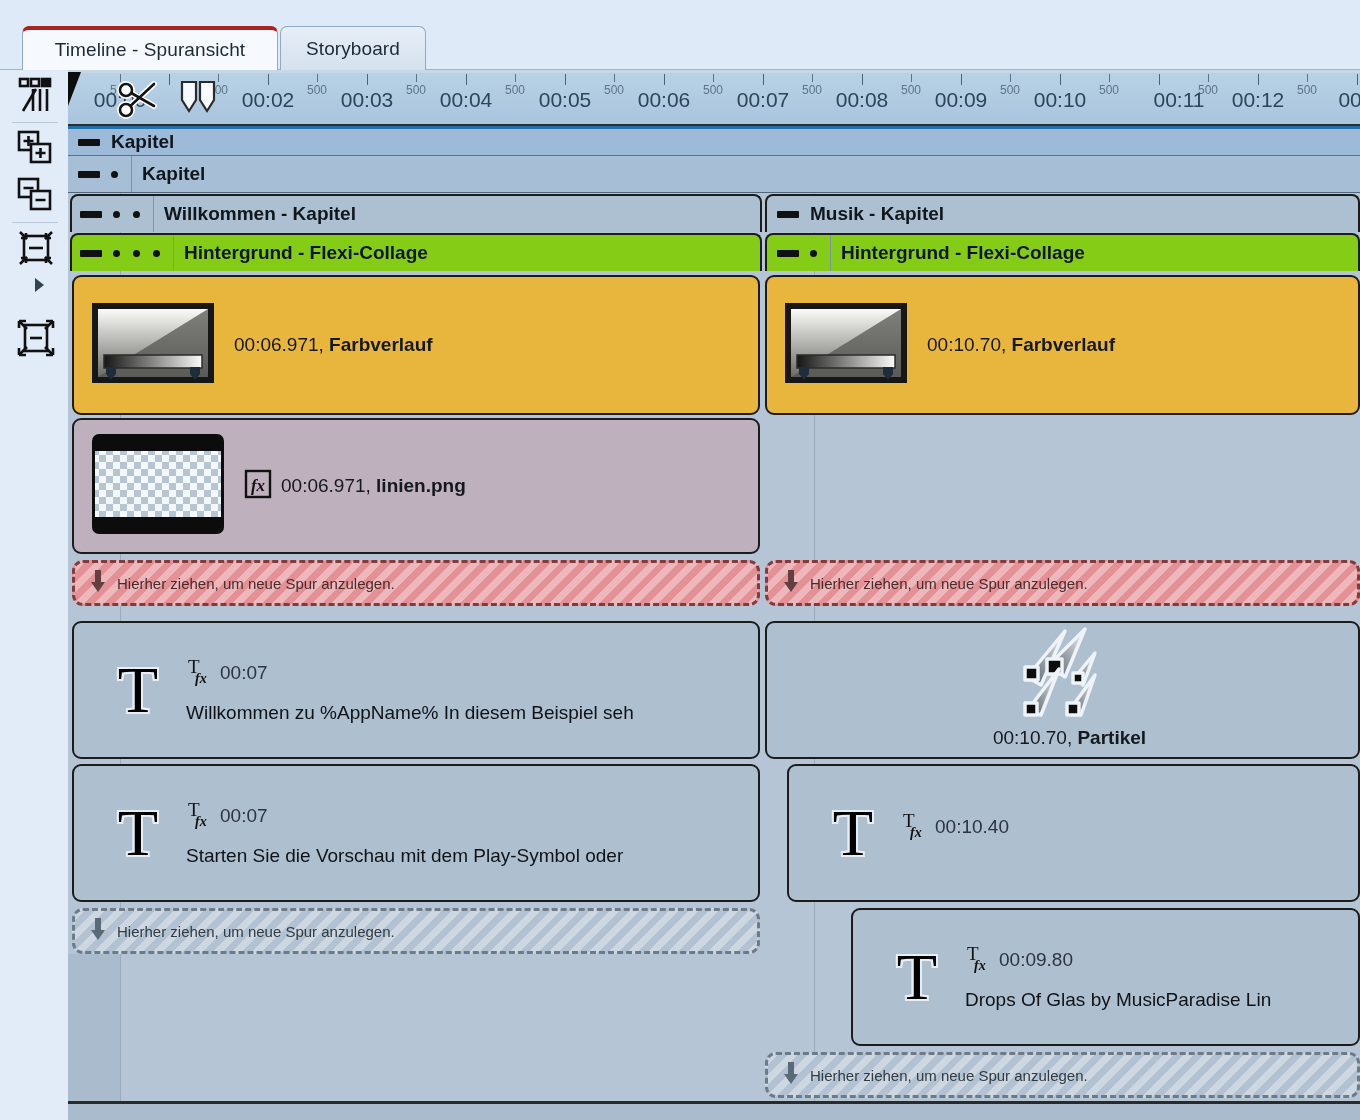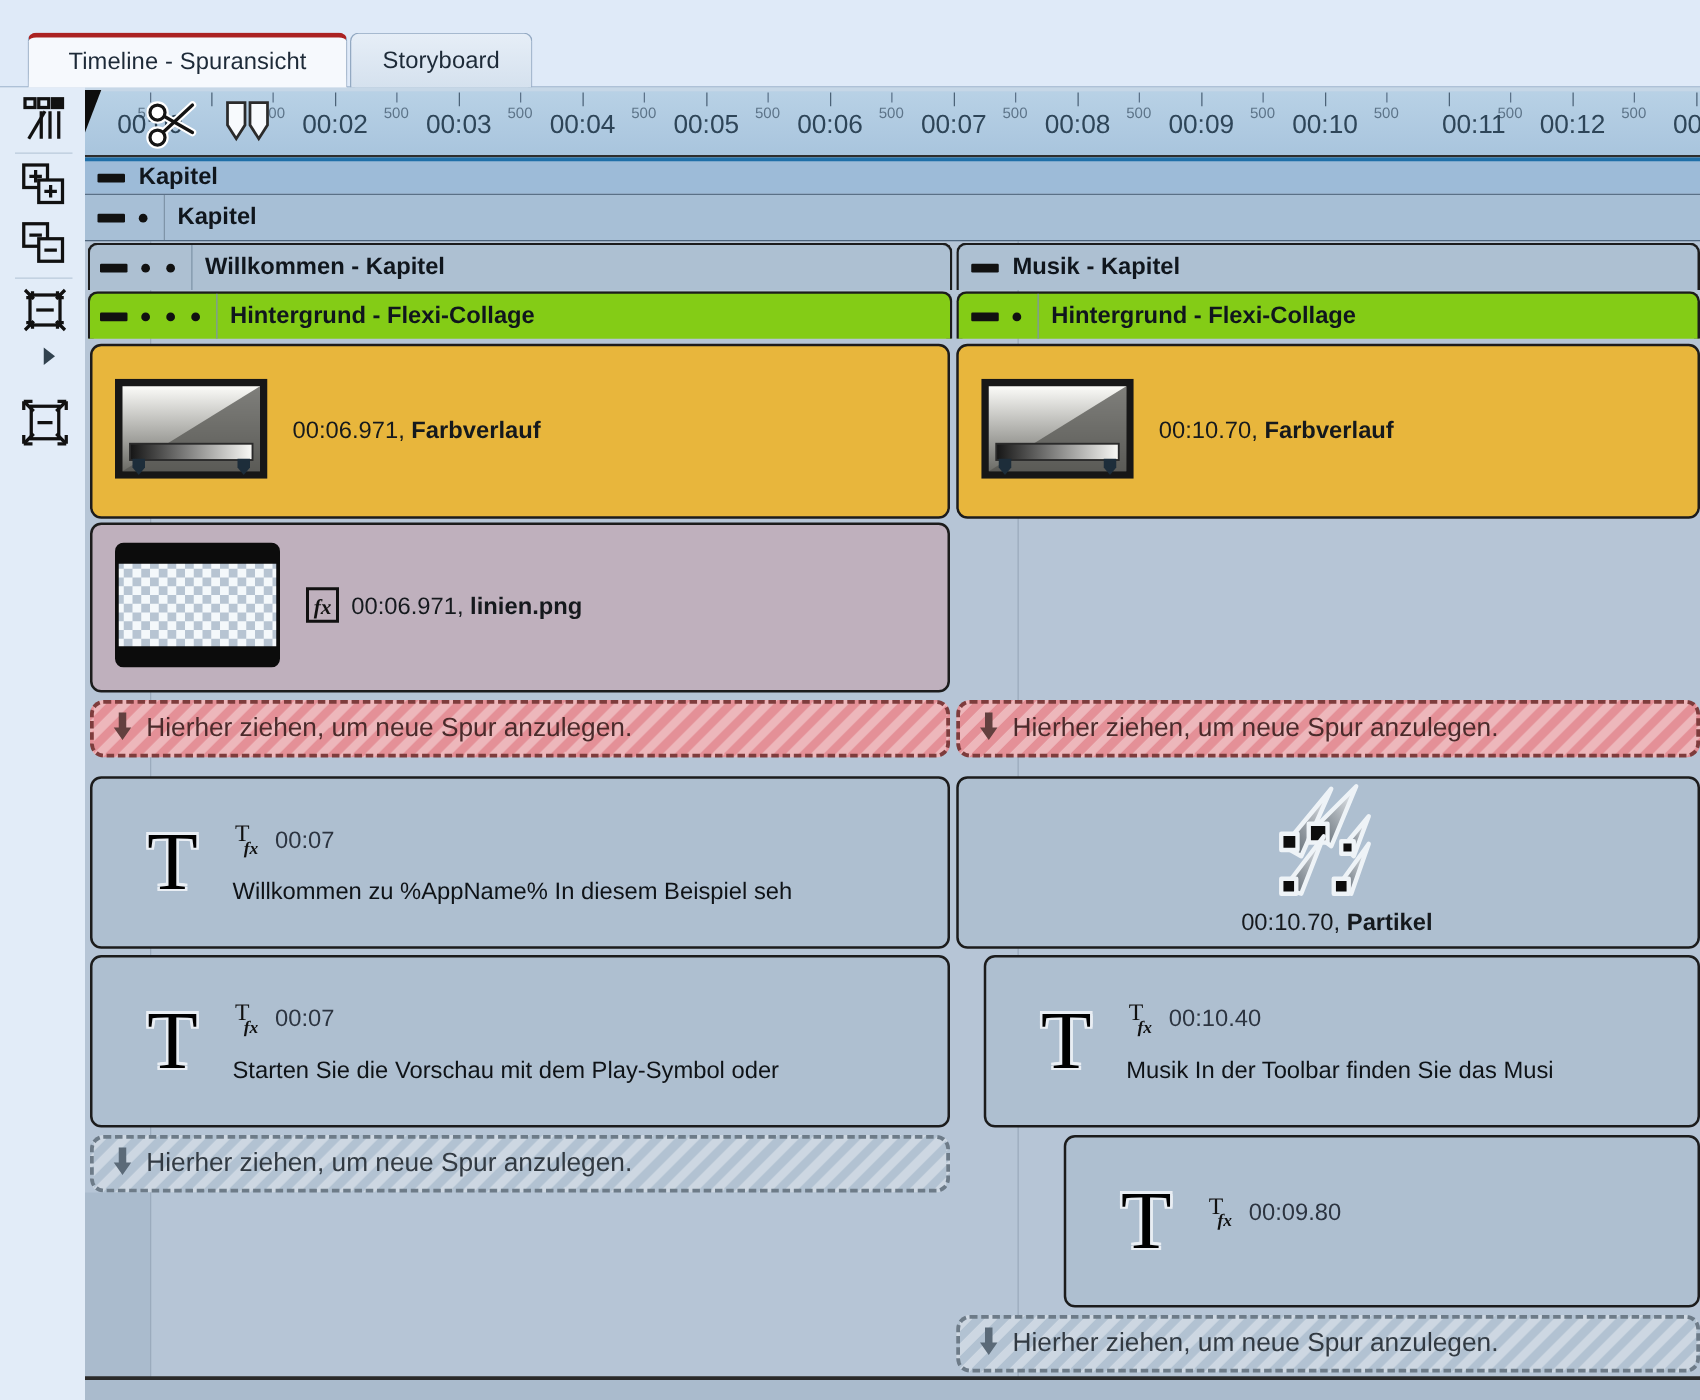--- a/index.html
+++ b/index.html
@@ -77,21 +77,21 @@
   .clip.gold{background:#e8b63c;}
   .clip.mauve{background:#bfb0bd;}
   .clip.steel{background:#aebfd0;}
 
   .dropzone{position:absolute;box-sizing:border-box;
     border:3px dashed #6c6c6c;border-radius:11px;display:flex;align-items:center;
     background-image:repeating-linear-gradient(135deg,rgba(255,255,255,.35) 0 7px,rgba(255,255,255,0) 7px 14px);}
   .dropzone.red{border-color:#7e3c3c;background-color:#e49097;}
   .dropzone.grey{border-color:#6d7b88;background-color:#b2c2d2;}
   .dzarrow{margin-left:14px;margin-right:10px;}
-  .dztext{font-size:21px;color:#323a42;white-space:nowrap;}
+  .dztext{font-size:15px;color:#323a42;white-space:nowrap;}
   .dropzone.red .dztext{color:#4a2b2b;}
 
   .cliptext{font-size:19px;color:#15191d;white-space:nowrap;}
   .cliptext b{font-weight:bold;}
   .timepart{font-weight:normal;}
 
   .thumb{position:relative;flex:0 0 auto;}
   .tglyph{width:52px;height:62px;display:flex;align-items:center;justify-content:center;
      font-family:"Liberation Serif",serif;font-size:66px;line-height:1;color:#000;
      text-shadow:-2px 0 #e9eef4,2px 0 #e9eef4,0 -2px #e9eef4,0 2px #e9eef4,-2px -2px #e9eef4,2px 2px #e9eef4,2px -2px #e9eef4,-2px 2px #e9eef4;}
@@ -476,21 +476,20 @@
       <div class="txtcol" style="margin-left:22px;">
         <div class="txtline1">
           <span class="tfx">
             <svg width="26" height="30" viewBox="0 0 26 30">
               <text x="2" y="17" font-family="Liberation Serif,serif" font-size="19" fill="#111">T</text>
               <text x="9" y="27" font-family="Liberation Serif,serif" font-style="italic" font-size="14" font-weight="bold" fill="#111">fx</text>
             </svg>
           </span>
           <span class="tnum">00:10.40</span>
         </div>
-        <div class="txtline2">Musik In der Toolbar finden Sie das Musi</div>
       </div>
     </div>
 
     <div class="dropzone grey" style="left:4px;top:838px;width:688px;height:46px;">
       <span class="dzarrow">
         <svg width="18" height="24" viewBox="0 0 18 24">
             <path d="M6 1 h6 v12 h4 l-7 10 l-7 -10 h4 z" fill="#5b6a78"></path>
           </svg>
       </span>
       <span class="dztext">Hierher ziehen, um neue Spur anzulegen.</span>
@@ -501,20 +500,21 @@
       <div class="txtcol" style="margin-left:22px;">
         <div class="txtline1">
           <span class="tfx">
             <svg width="26" height="30" viewBox="0 0 26 30">
               <text x="2" y="17" font-family="Liberation Serif,serif" font-size="19" fill="#111">T</text>
               <text x="9" y="27" font-family="Liberation Serif,serif" font-style="italic" font-size="14" font-weight="bold" fill="#111">fx</text>
             </svg>
           </span>
           <span class="tnum">00:09.80</span>
         </div>
+        <div class="txtline2">Drops Of Glas by MusicParadise Lin</div>
       </div>
     </div>
 
     <div class="dropzone grey" style="left:697px;top:982px;width:595px;height:46px;">
       <span class="dzarrow">
         <svg width="18" height="24" viewBox="0 0 18 24">
             <path d="M6 1 h6 v12 h4 l-7 10 l-7 -10 h4 z" fill="#5b6a78"></path>
           </svg>
       </span>
       <span class="dztext">Hierher ziehen, um neue Spur anzulegen.</span>

